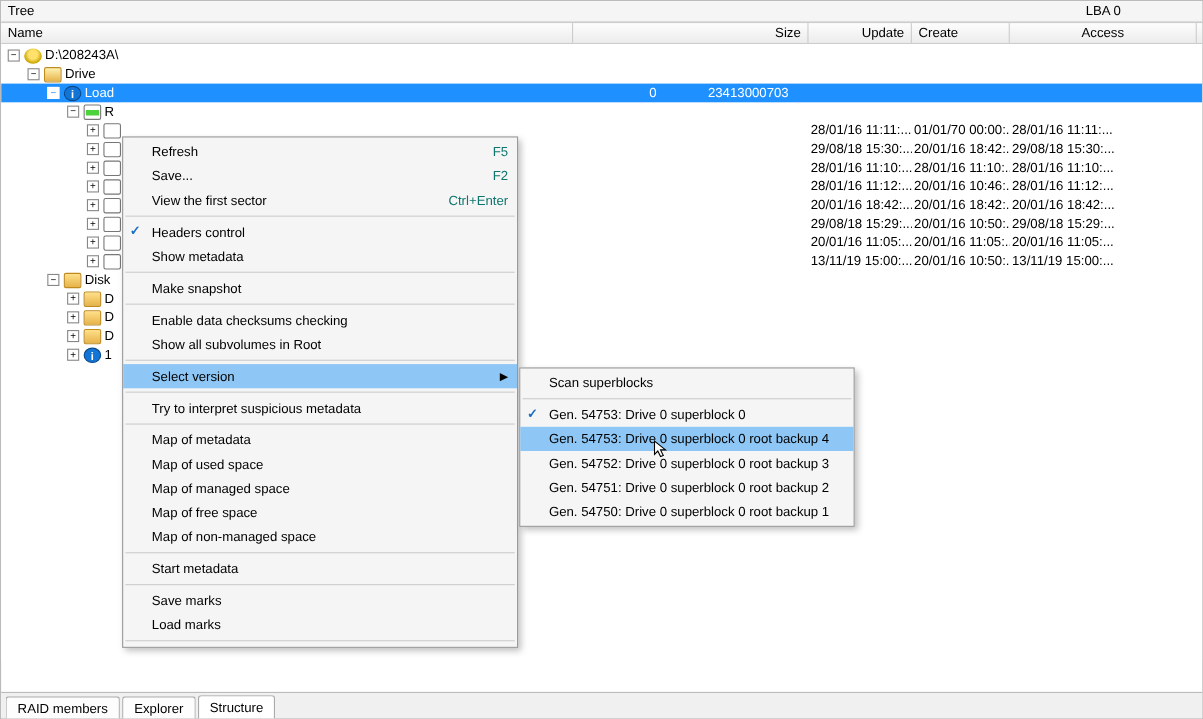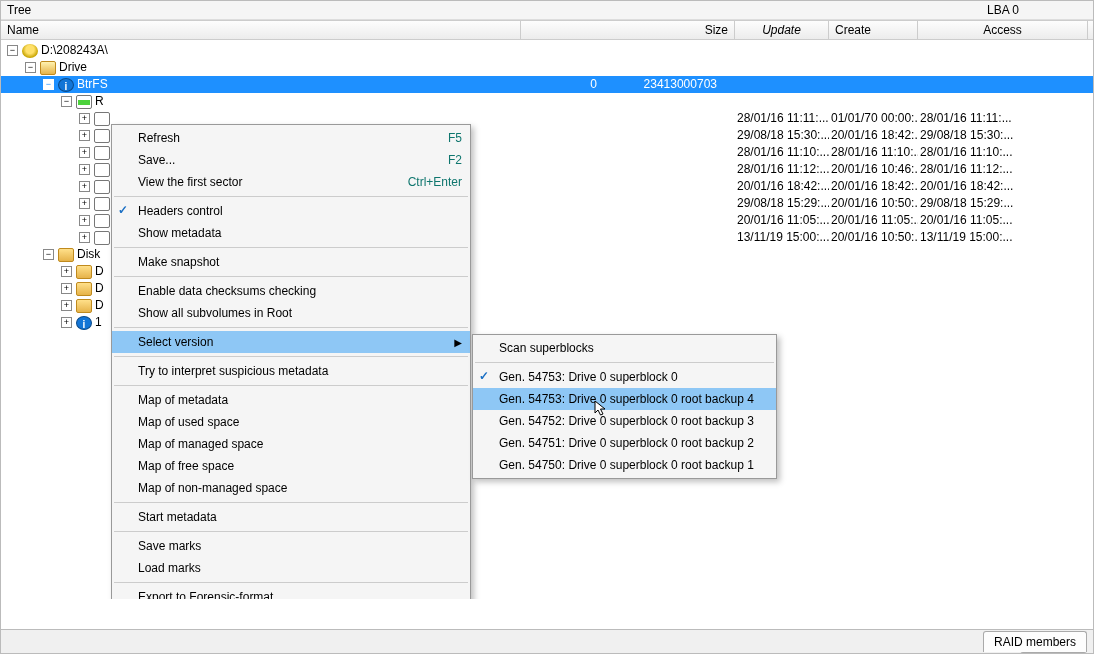--- a/index.html
+++ b/index.html
@@ -32,21 +32,21 @@
   }
   .header-row .col {
     border-right: 1px solid #ccc;
     padding: 2px 6px;
     overflow: hidden;
     white-space: nowrap;
   }
   .col-name  { width: 520px; text-align: left; }
   .col-start { width: 90px;  text-align: left; margin-top: 48px; }
   .col-size  { width: 124px; text-align: right; }
-  .col-upd   { width: 94px;  text-align: center; font-style: italic; }
+  .col-upd   { width: 94px;  text-align: right; }
   .col-cre   { width: 89px;  }
   .col-acc   { width: 170px; text-align: center; border-right:none; }
   .main {
     position: relative;
     height: 559px;
     overflow: hidden;
     background: #fff;
   }
   .tree { padding: 2px 0 0 0; }
   .row {
@@ -153,21 +153,20 @@
   .bottom-tabs {
     position:absolute;
     left:0; bottom:0;
     height:24px;
     display:flex;
     align-items:flex-end;
     padding:0 4px;
     border-top:1px solid #bbb;
     background:#f0f0f0;
     width:100%;
-    flex-direction:column;
   }
   .tab {
     padding:3px 10px;
     border:1px solid #aaa;
     border-bottom:none;
     background:#fdfdfd;
     margin-right:2px;
     border-radius:3px 3px 0 0;
     font-size:12px;
     position:relative;
@@ -215,21 +214,21 @@
         <span class="icon icon-folder-open"></span>
         <span>Drive</span>
       </div>
     </div>
 
     <div class="row sel">
       <div class="name-cell col-name">
         <span class="pad" style="width:42px"></span>
         <span class="exp" style="border-color:#fff;color:#1e90ff">−</span>
         <span class="icon icon-info"></span>
-        <span>BtrFS</span>
+        <span>Load</span>
       </div>
       <div class="start-cell">0</div>
       <div class="size-cell">23413000703</div>
     </div>
 
     <div class="row">
       <div class="name-cell col-name">
         <span class="pad" style="width:60px"></span>
         <span class="exp">−</span>
         <span class="icon icon-vol green"></span>
@@ -441,23 +440,20 @@
         <span class="lbl">Start metadata</span>
       </div>
       <div class="menu-sep"></div>
       <div class="menu-item">
         <span class="lbl">Save marks</span>
       </div>
       <div class="menu-item">
         <span class="lbl">Load marks</span>
       </div>
       <div class="menu-sep"></div>
-      <div class="menu-item">
-        <span class="lbl">Export to Forensic-format</span>
-      </div>
     </div>
 
   <div class="submenu" id="sub">
       <div class="menu-item">
         <span class="lbl">Scan superblocks</span>
       </div>
       <div class="menu-sep"></div>
       <div class="menu-item">
         <span class="check">✓</span>
         <span class="lbl">Gen. 54753: Drive 0 superblock 0</span>

